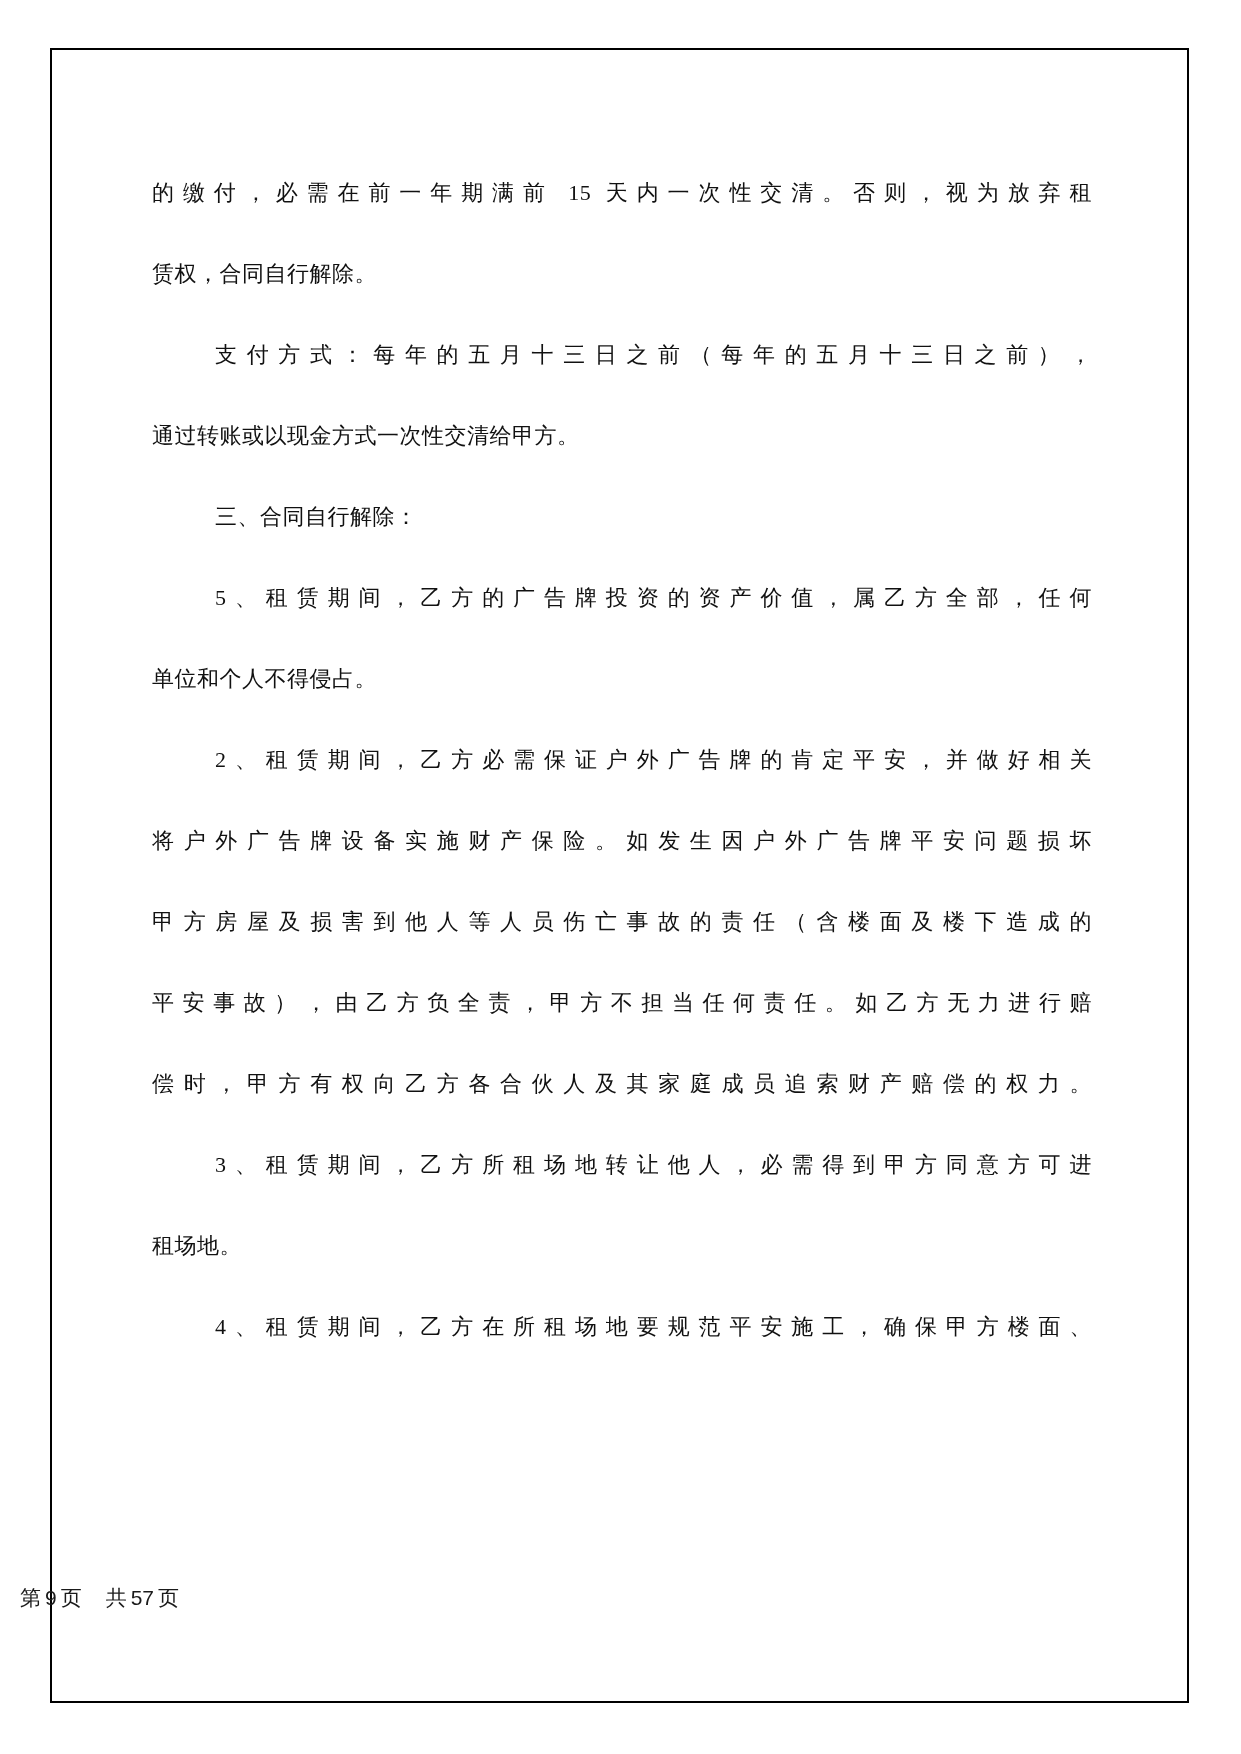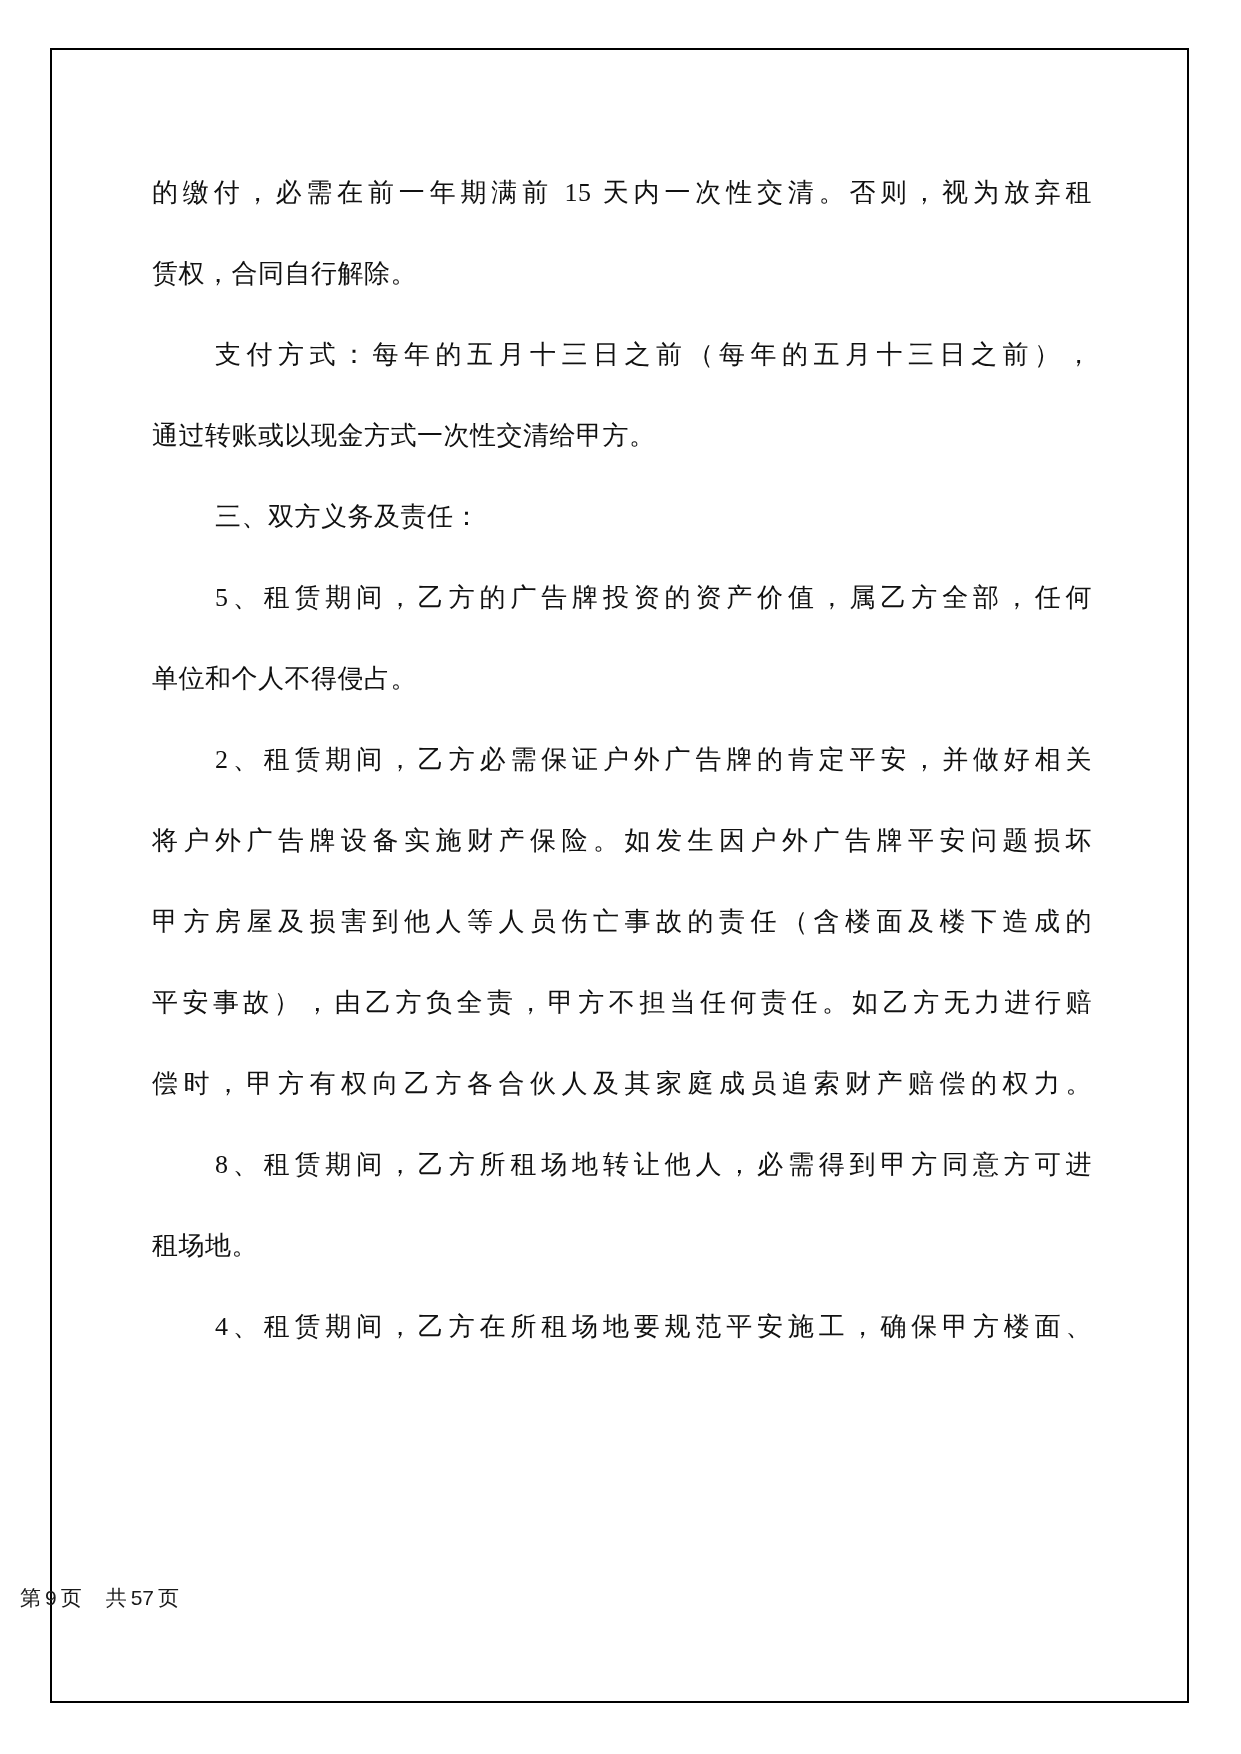--- a/index.html
+++ b/index.html
@@ -27,21 +27,21 @@
   }
   .document-body {
     position: absolute;
     left: 152px;
     top: 152px;
     width: 940px;
   }
   .line {
     height: 81px;
     line-height: 81px;
-    font-size: 26px;
+    font-size: 22px;
     letter-spacing: 0.5px;
     white-space: nowrap;
     text-align: left;
   }
   .line.justify {
     white-space: normal;
     text-align: justify;
     text-align-last: justify;
     text-justify: inter-character;
   }
@@ -71,28 +71,28 @@
 </head>
 <body>
 
 <div class="page-border"></div>
 
 <div class="document-body">
     <div class="line justify">的缴付，必需在前一年期满前 15 天内一次性交清。否则，视为放弃租</div>
     <div class="line">赁权，合同自行解除。</div>
     <div class="line indent justify">支付方式：每年的五月十三日之前（每年的五月十三日之前），</div>
     <div class="line">通过转账或以现金方式一次性交清给甲方。</div>
-    <div class="line indent">三、双方义务及责任：</div>
+    <div class="line indent">三、合同自行解除：</div>
     <div class="line indent justify">5、租赁期间，乙方的广告牌投资的资产价值，属乙方全部，任何</div>
     <div class="line">单位和个人不得侵占。</div>
     <div class="line indent justify">2、租赁期间，乙方必需保证户外广告牌的肯定平安，并做好相关</div>
     <div class="line justify">将户外广告牌设备实施财产保险。如发生因户外广告牌平安问题损坏</div>
     <div class="line justify">甲方房屋及损害到他人等人员伤亡事故的责任（含楼面及楼下造成的</div>
     <div class="line justify">平安事故），由乙方负全责，甲方不担当任何责任。如乙方无力进行赔</div>
     <div class="line justify">偿时，甲方有权向乙方各合伙人及其家庭成员追索财产赔偿的权力。</div>
-    <div class="line indent justify">8、租赁期间，乙方所租场地转让他人，必需得到甲方同意方可进</div>
+    <div class="line indent justify">3、租赁期间，乙方所租场地转让他人，必需得到甲方同意方可进</div>
     <div class="line">租场地。</div>
     <div class="line indent justify">4、租赁期间，乙方在所租场地要规范平安施工，确保甲方楼面、</div>
   </div>
 
 <div class="page-footer">
   <span>第</span><span class="num">9</span><span>页</span><span class="total-group">共</span><span class="num">57</span><span>页</span>
 </div>
 
 </body></html>

